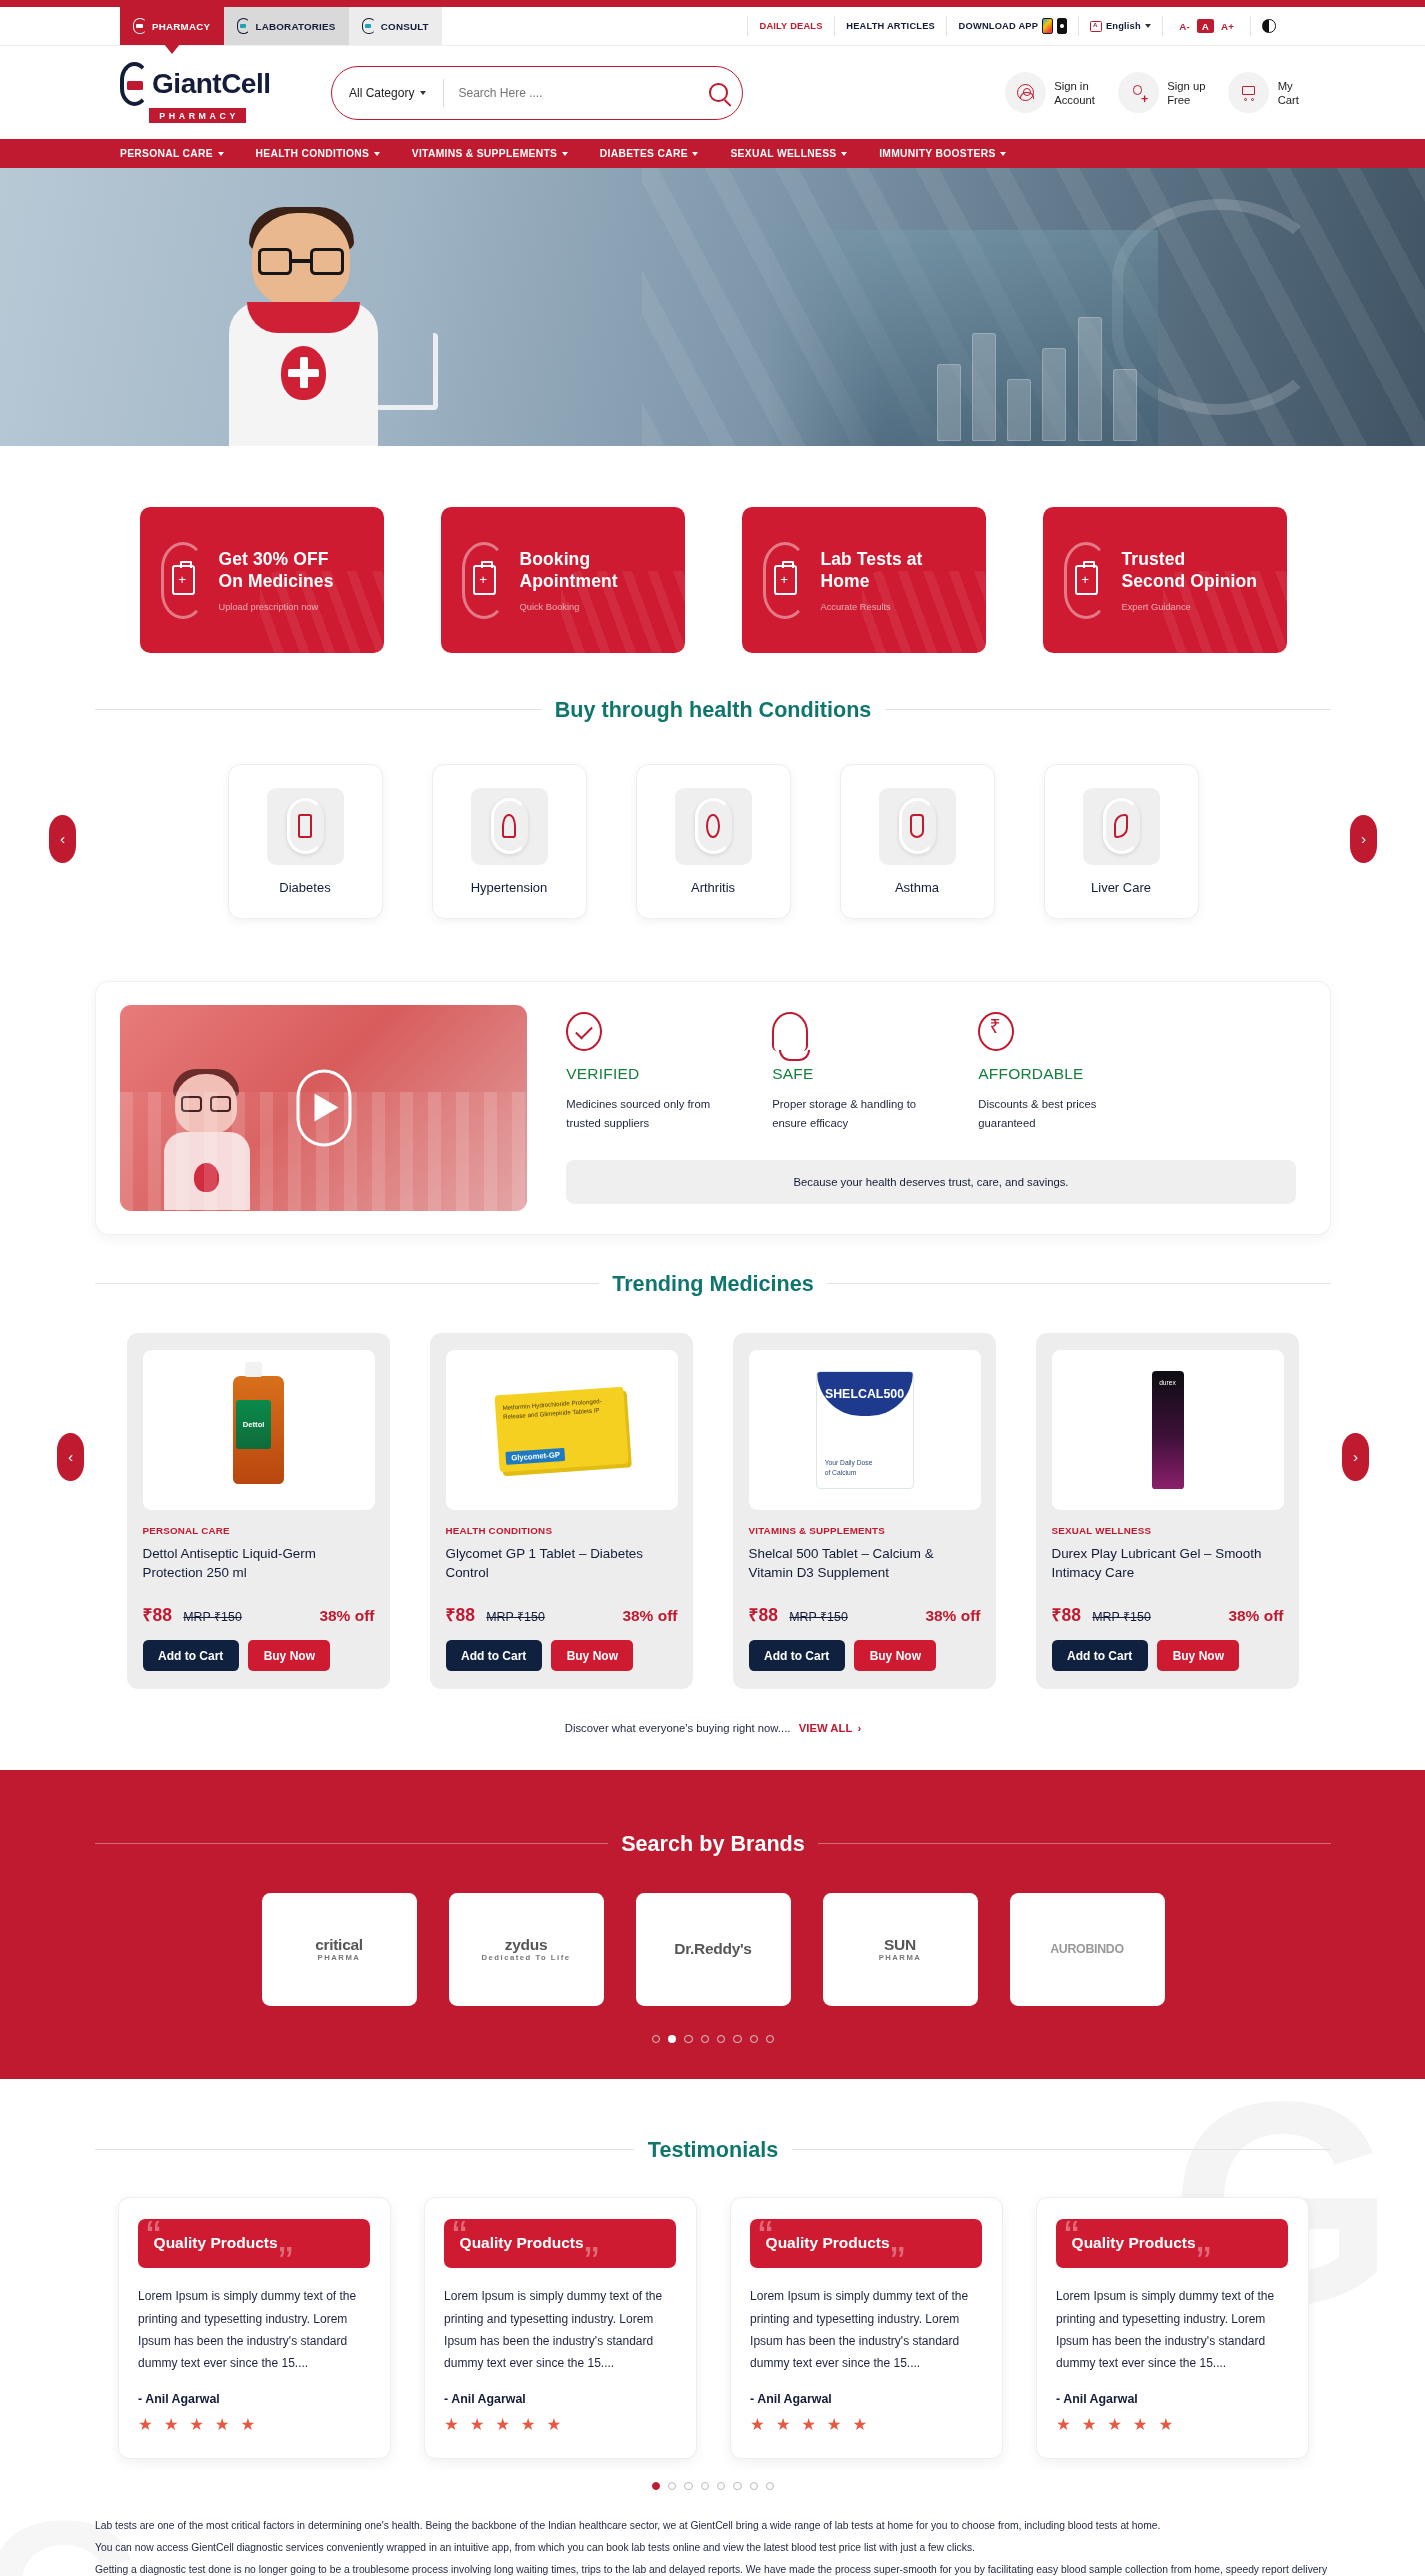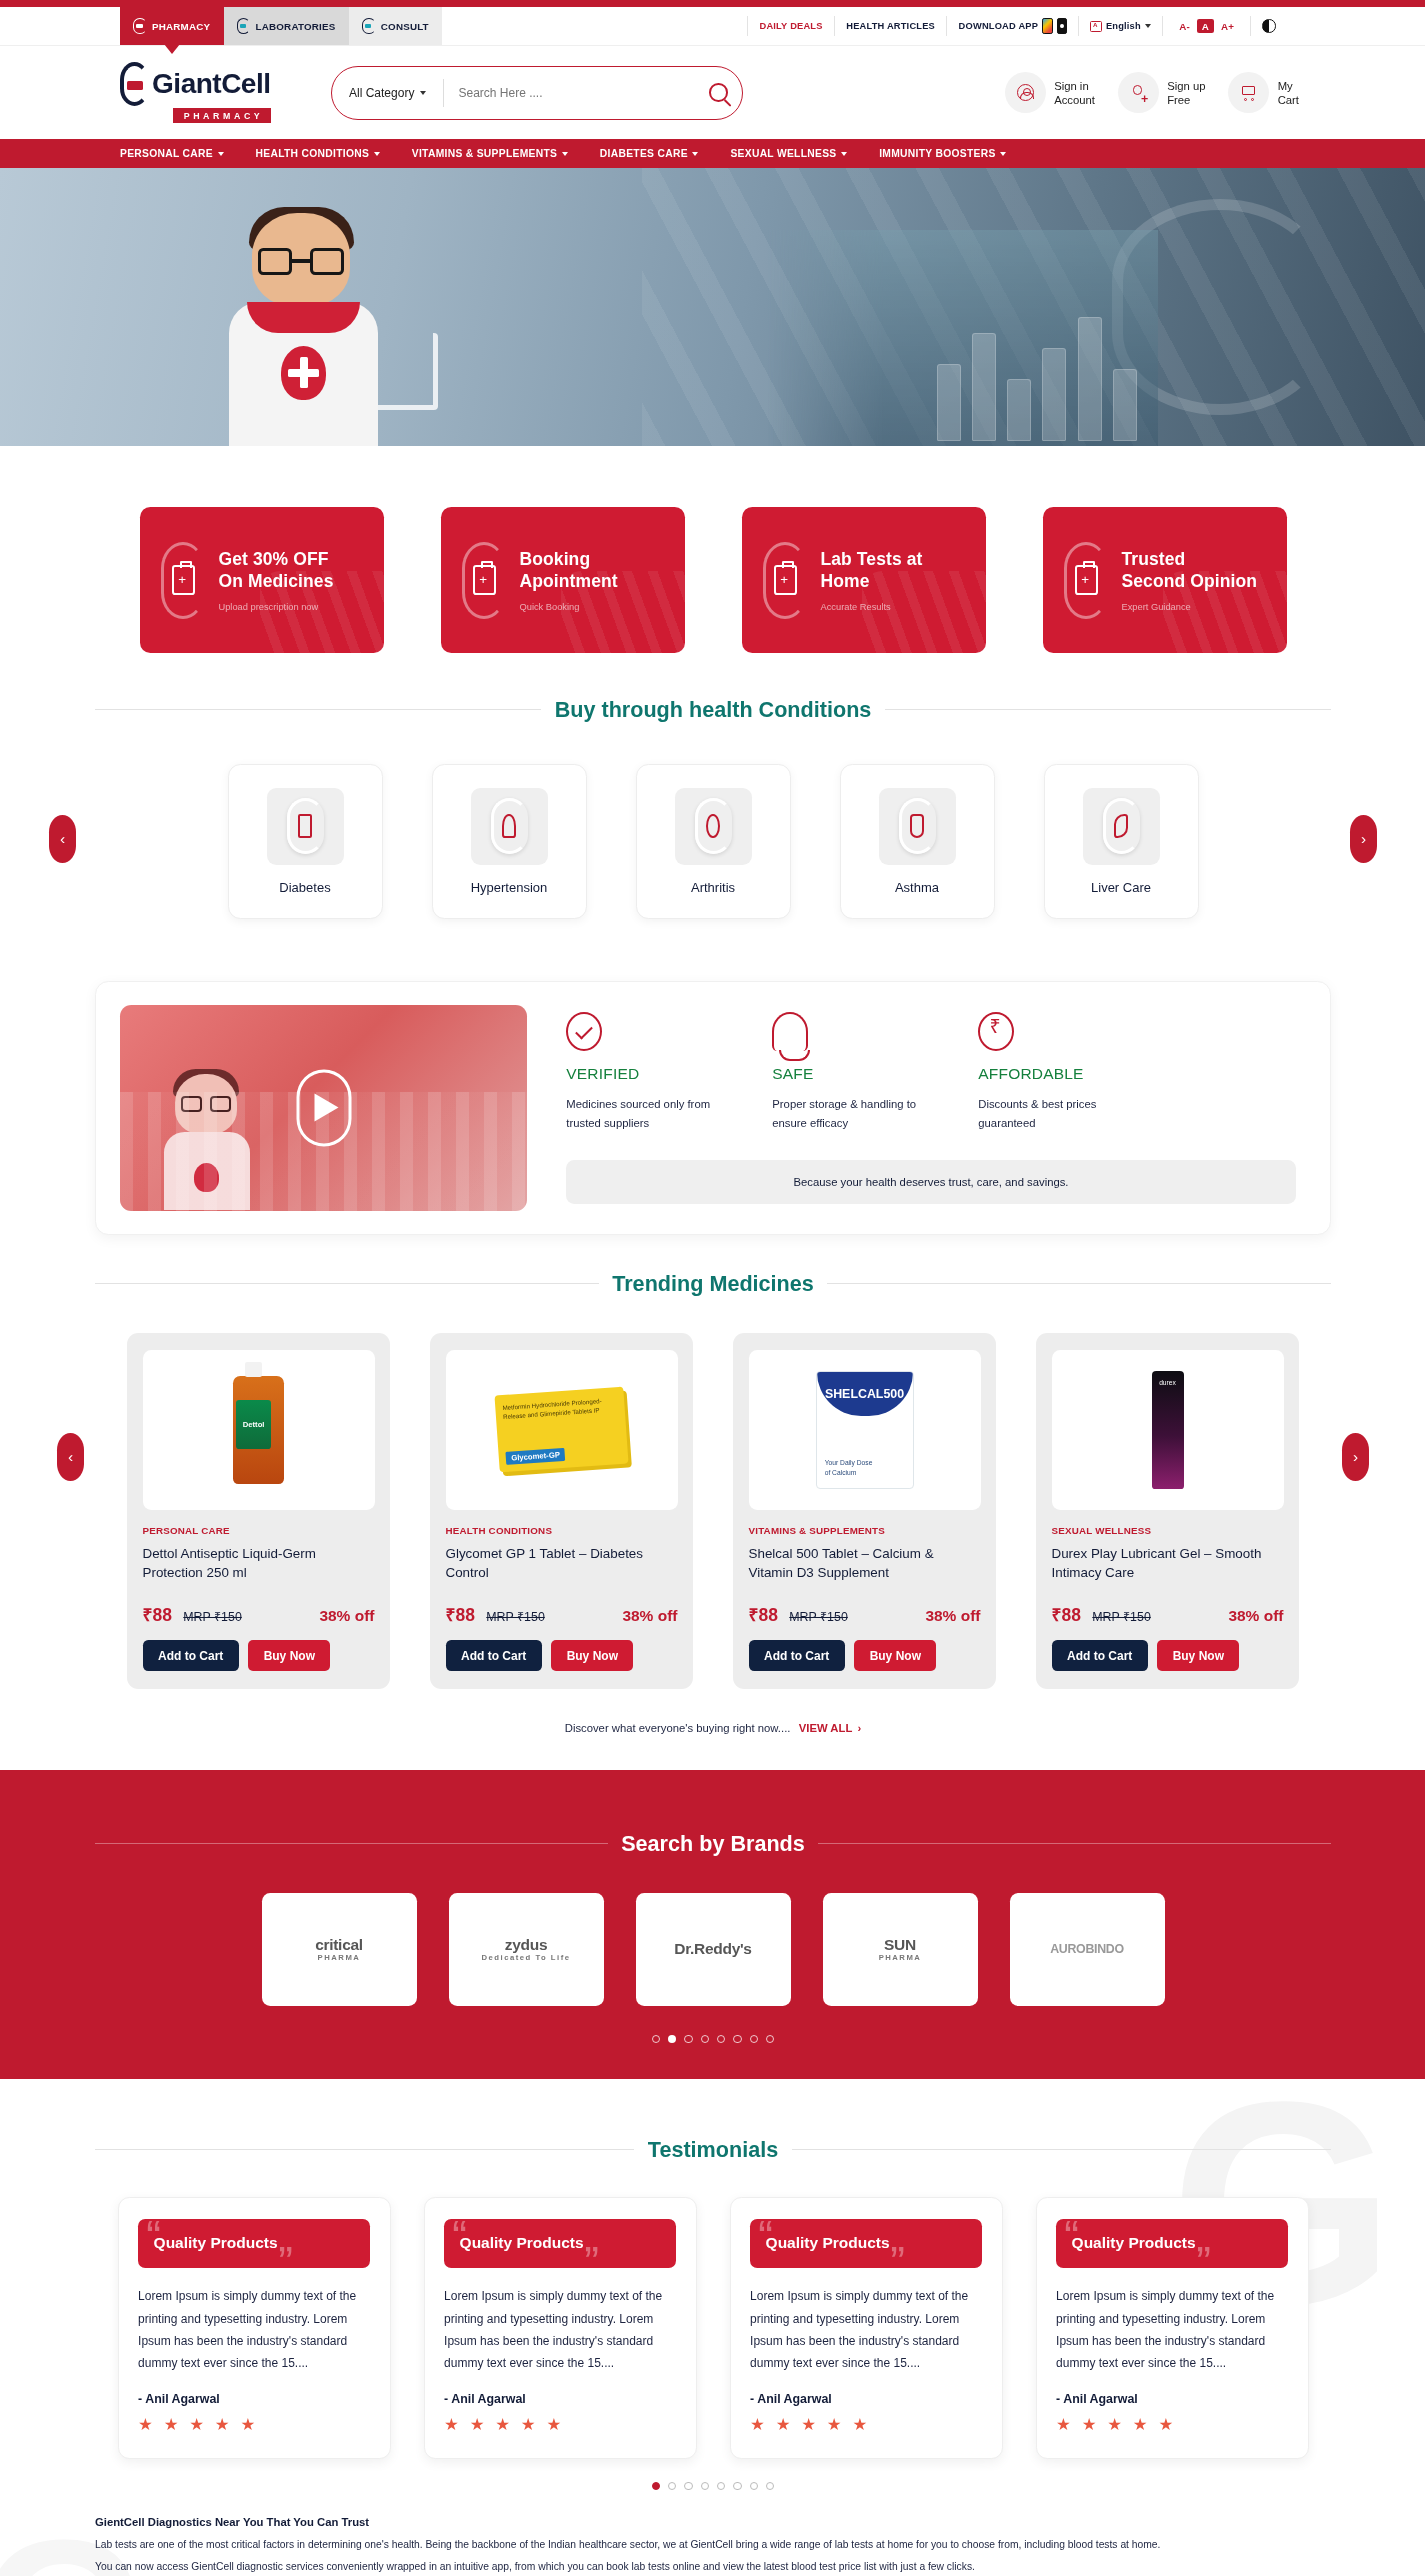--- a/index.html
+++ b/index.html
@@ -28,21 +28,21 @@
   .appleicon{width:10.3px;height:15.5px;border:1px solid #111;border-radius:2.1px;background:#111;display:inline-block;position:relative}
   .appleicon::after{content:"";position:absolute;left:2.6px;top:4.1px;width:4.1px;height:4.6px;background:#fff;border-radius:50% 50% 45% 45%}
   .langicon{width:11.3px;height:11.3px;border:1px solid #bf1a2f;border-radius:1.5px;position:relative}
   .langicon::after{content:"A";position:absolute;left:1.5px;top:-1px;font-size:6.2px;color:#bf1a2f}
   .fsz{font-size:9.8px;padding:0 4.6px;color:#bf1a2f;font-weight:700}
   .fsz.sel{background:#bf1a2f;color:#fff;border-radius:2.1px;padding:1.5px 5.2px}
   .contrast{width:13.4px;height:13.4px;border-radius:50%;border:1.5px solid #111;background:linear-gradient(90deg,#111 50%,#fff 50%)}
 
   
   .header{height:93px;display:flex;align-items:center;background:#fff}
-  .logo{margin-left:120px;display:flex;flex-direction:column;align-items:flex-end;gap:2.1px}
+  .logo{margin-left:120px;display:flex;flex-direction:column;align-items:flex-start;gap:2.1px}
   .logo-row{display:flex;align-items:center;gap:3.1px}
   .logo-mark{width:29px;height:44px;position:relative}
   .logo-mark i{position:absolute;inset:0;border:4.1px solid #131c38;border-radius:50% / 40%;border-right-color:transparent}
   .logo-mark b{position:absolute;left:7.2px;top:18.5px;width:15.5px;height:9.3px;background:#bf1a2f;border-radius:1.5px}
   .logo-text{font-size:28px;font-weight:700;letter-spacing:-0.5px;color:#131c38}
   .logo-sub{background:#bf1a2f;color:#fff;font-size:8.8px;letter-spacing:3.6px;padding:2.6px 7.2px 2.6px 10.3px;margin-left:29px;font-weight:600}
   .searchbox{margin-left:60px;width:412px;height:54px;border:1.5px solid #bf1a2f;border-radius:27px;display:flex;align-items:center;background:#fff}
   .cat{padding:0 17.5px;font-size:12px;display:flex;align-items:center;gap:5.2px;border-right:1px solid #ddd;height:28px;color:#222}
   .chev{width:0;height:0;border-left:3.6px solid transparent;border-right:3.6px solid transparent;border-top:4.6px solid #333;display:inline-block}
   .sinput{flex:1;border:none;outline:none;font-size:12px;color:#555;padding:0 14.4px;background:transparent;font-family:inherit}
@@ -680,21 +680,20 @@
       <span class="dot"></span>
       <span class="dot"></span>
       <span class="dot"></span>
       <span class="dot"></span>
       <span class="dot"></span>
       <span class="dot"></span>
       <span class="dot"></span>
     </div>
 
     <div class="seo">
-      <h3>GientCell Diagnostics Near You That You Can Trust</h3>
       <p>Lab tests are one of the most critical factors in determining one's health. Being the backbone of the Indian healthcare sector, we at GientCell bring a wide range of lab tests at home for you to choose from, including blood tests at home.</p>
       <p>You can now access GientCell diagnostic services conveniently wrapped in an intuitive app, from which you can book lab tests online and view the latest blood test price list with just a few clicks.</p>
       <p>Getting a diagnostic test done is no longer going to be a troublesome process involving long waiting times, trips to the lab and delayed reports. We have made the process super-smooth for you by facilitating easy blood sample collection from home, speedy report delivery and exclusive discounts. Also, our diagnostic packages and blood test packages are priced at a competitive rate, so you can book blood tests online without burning a hole in your pocket.</p>
 
     </div>
   </div>
 
 </div>
 
 

